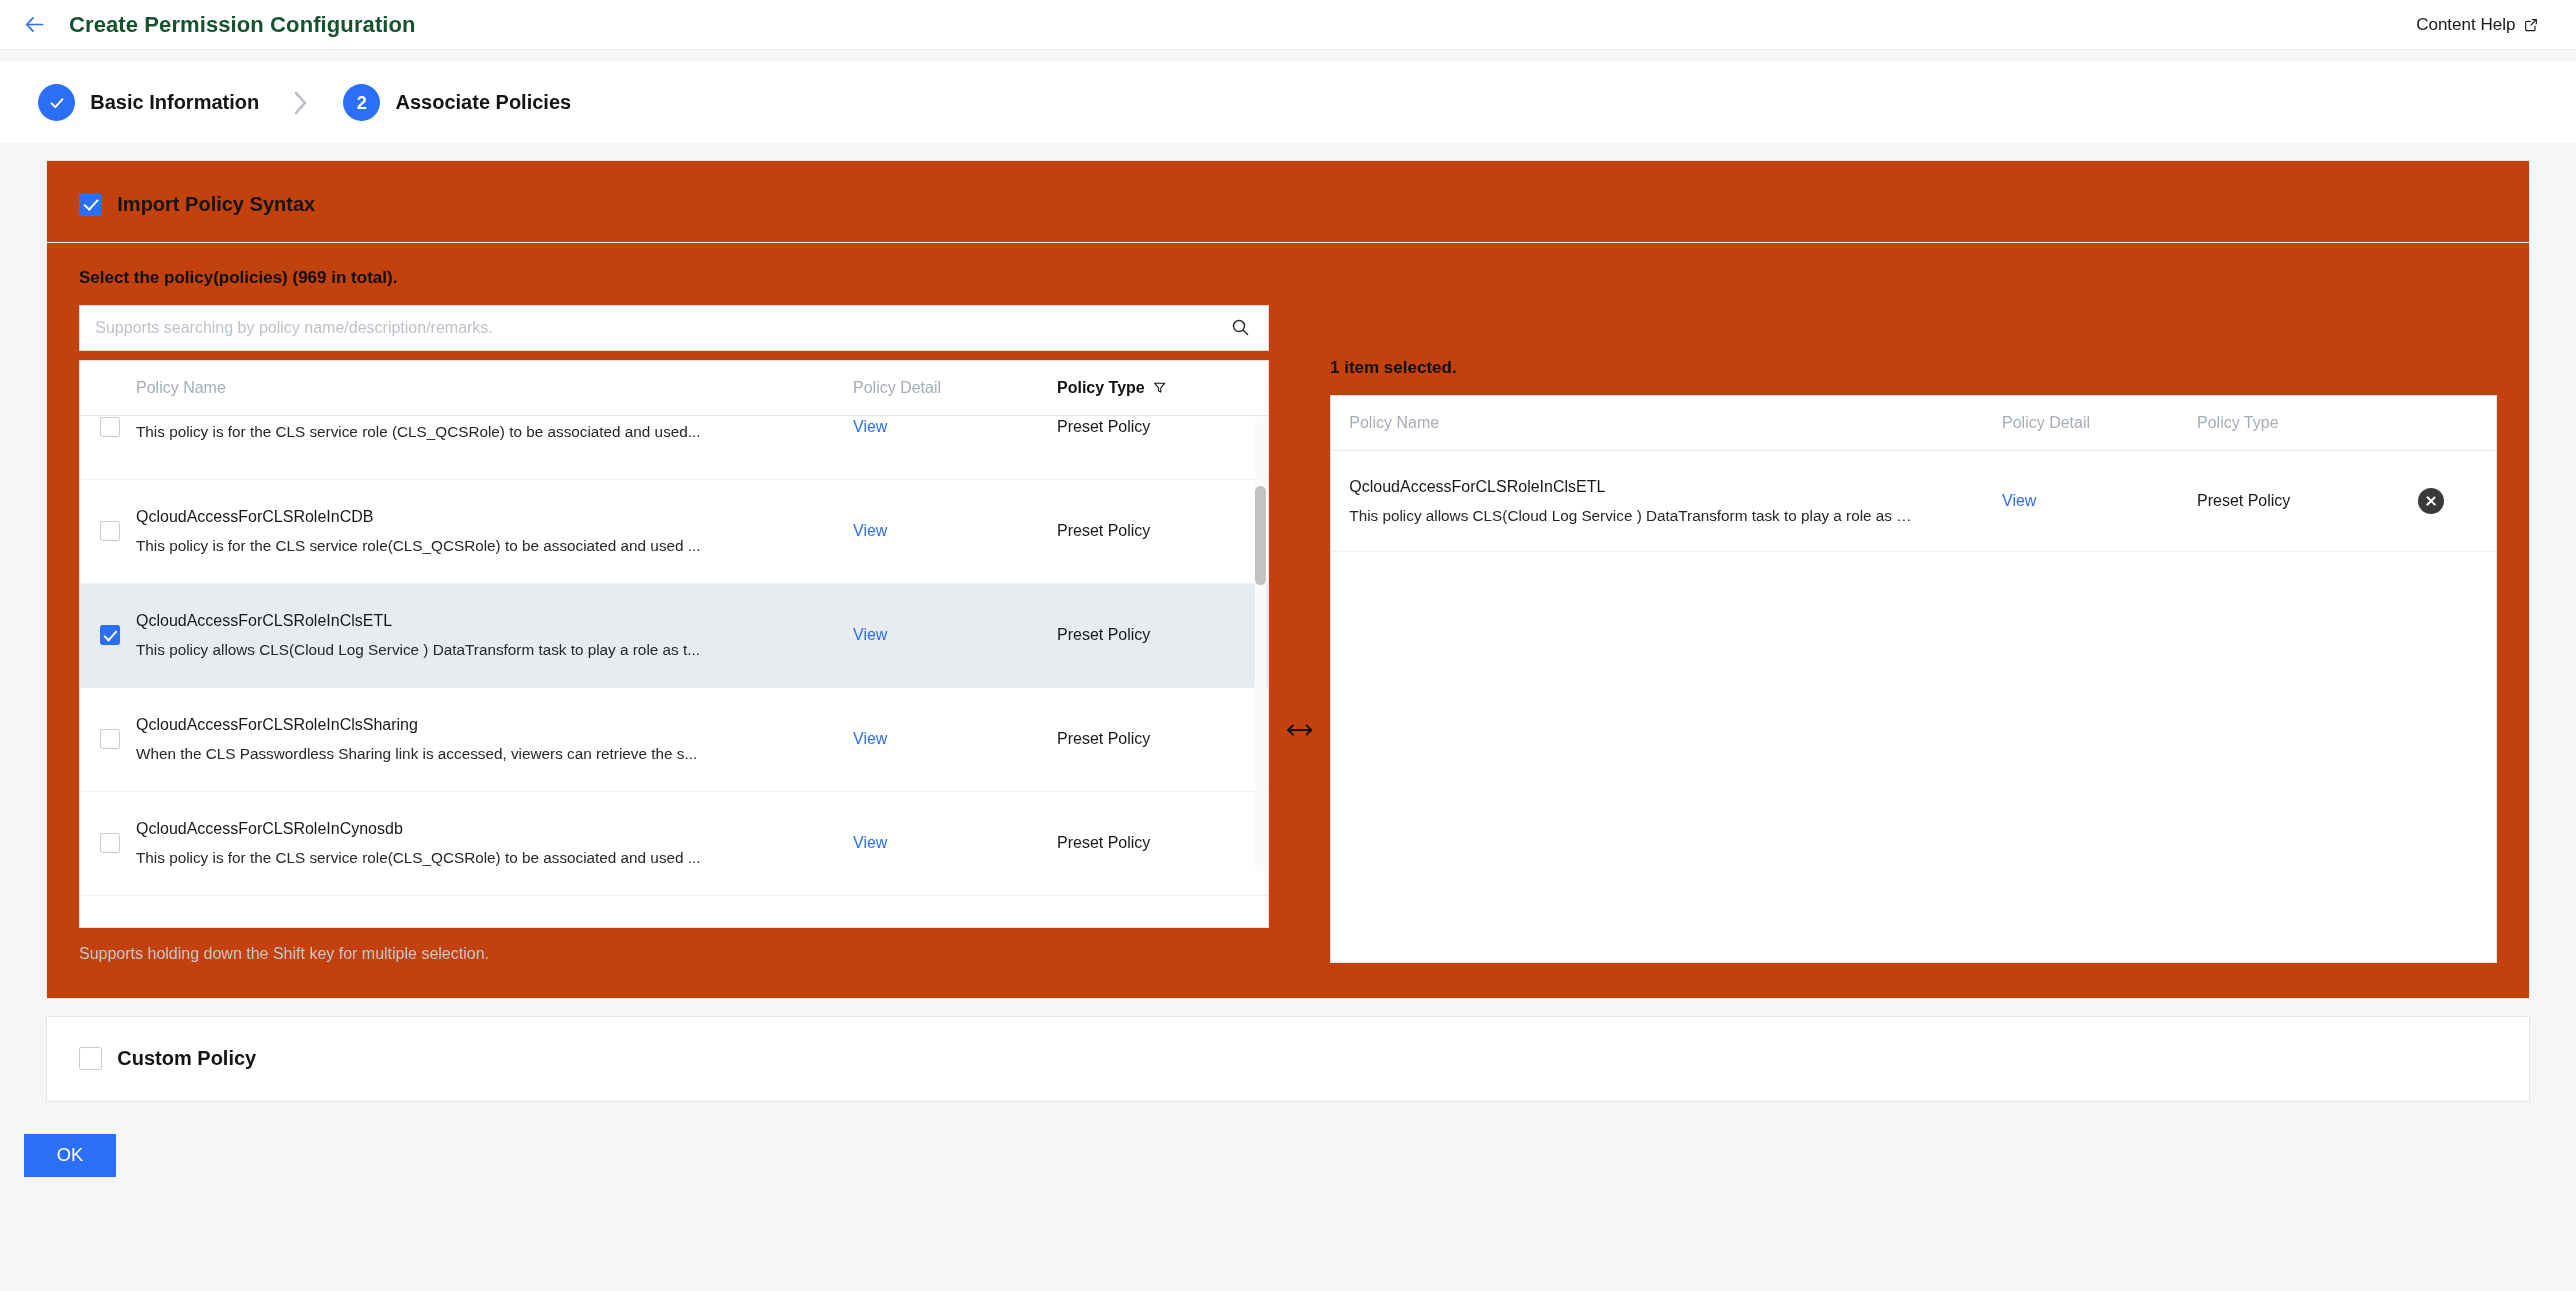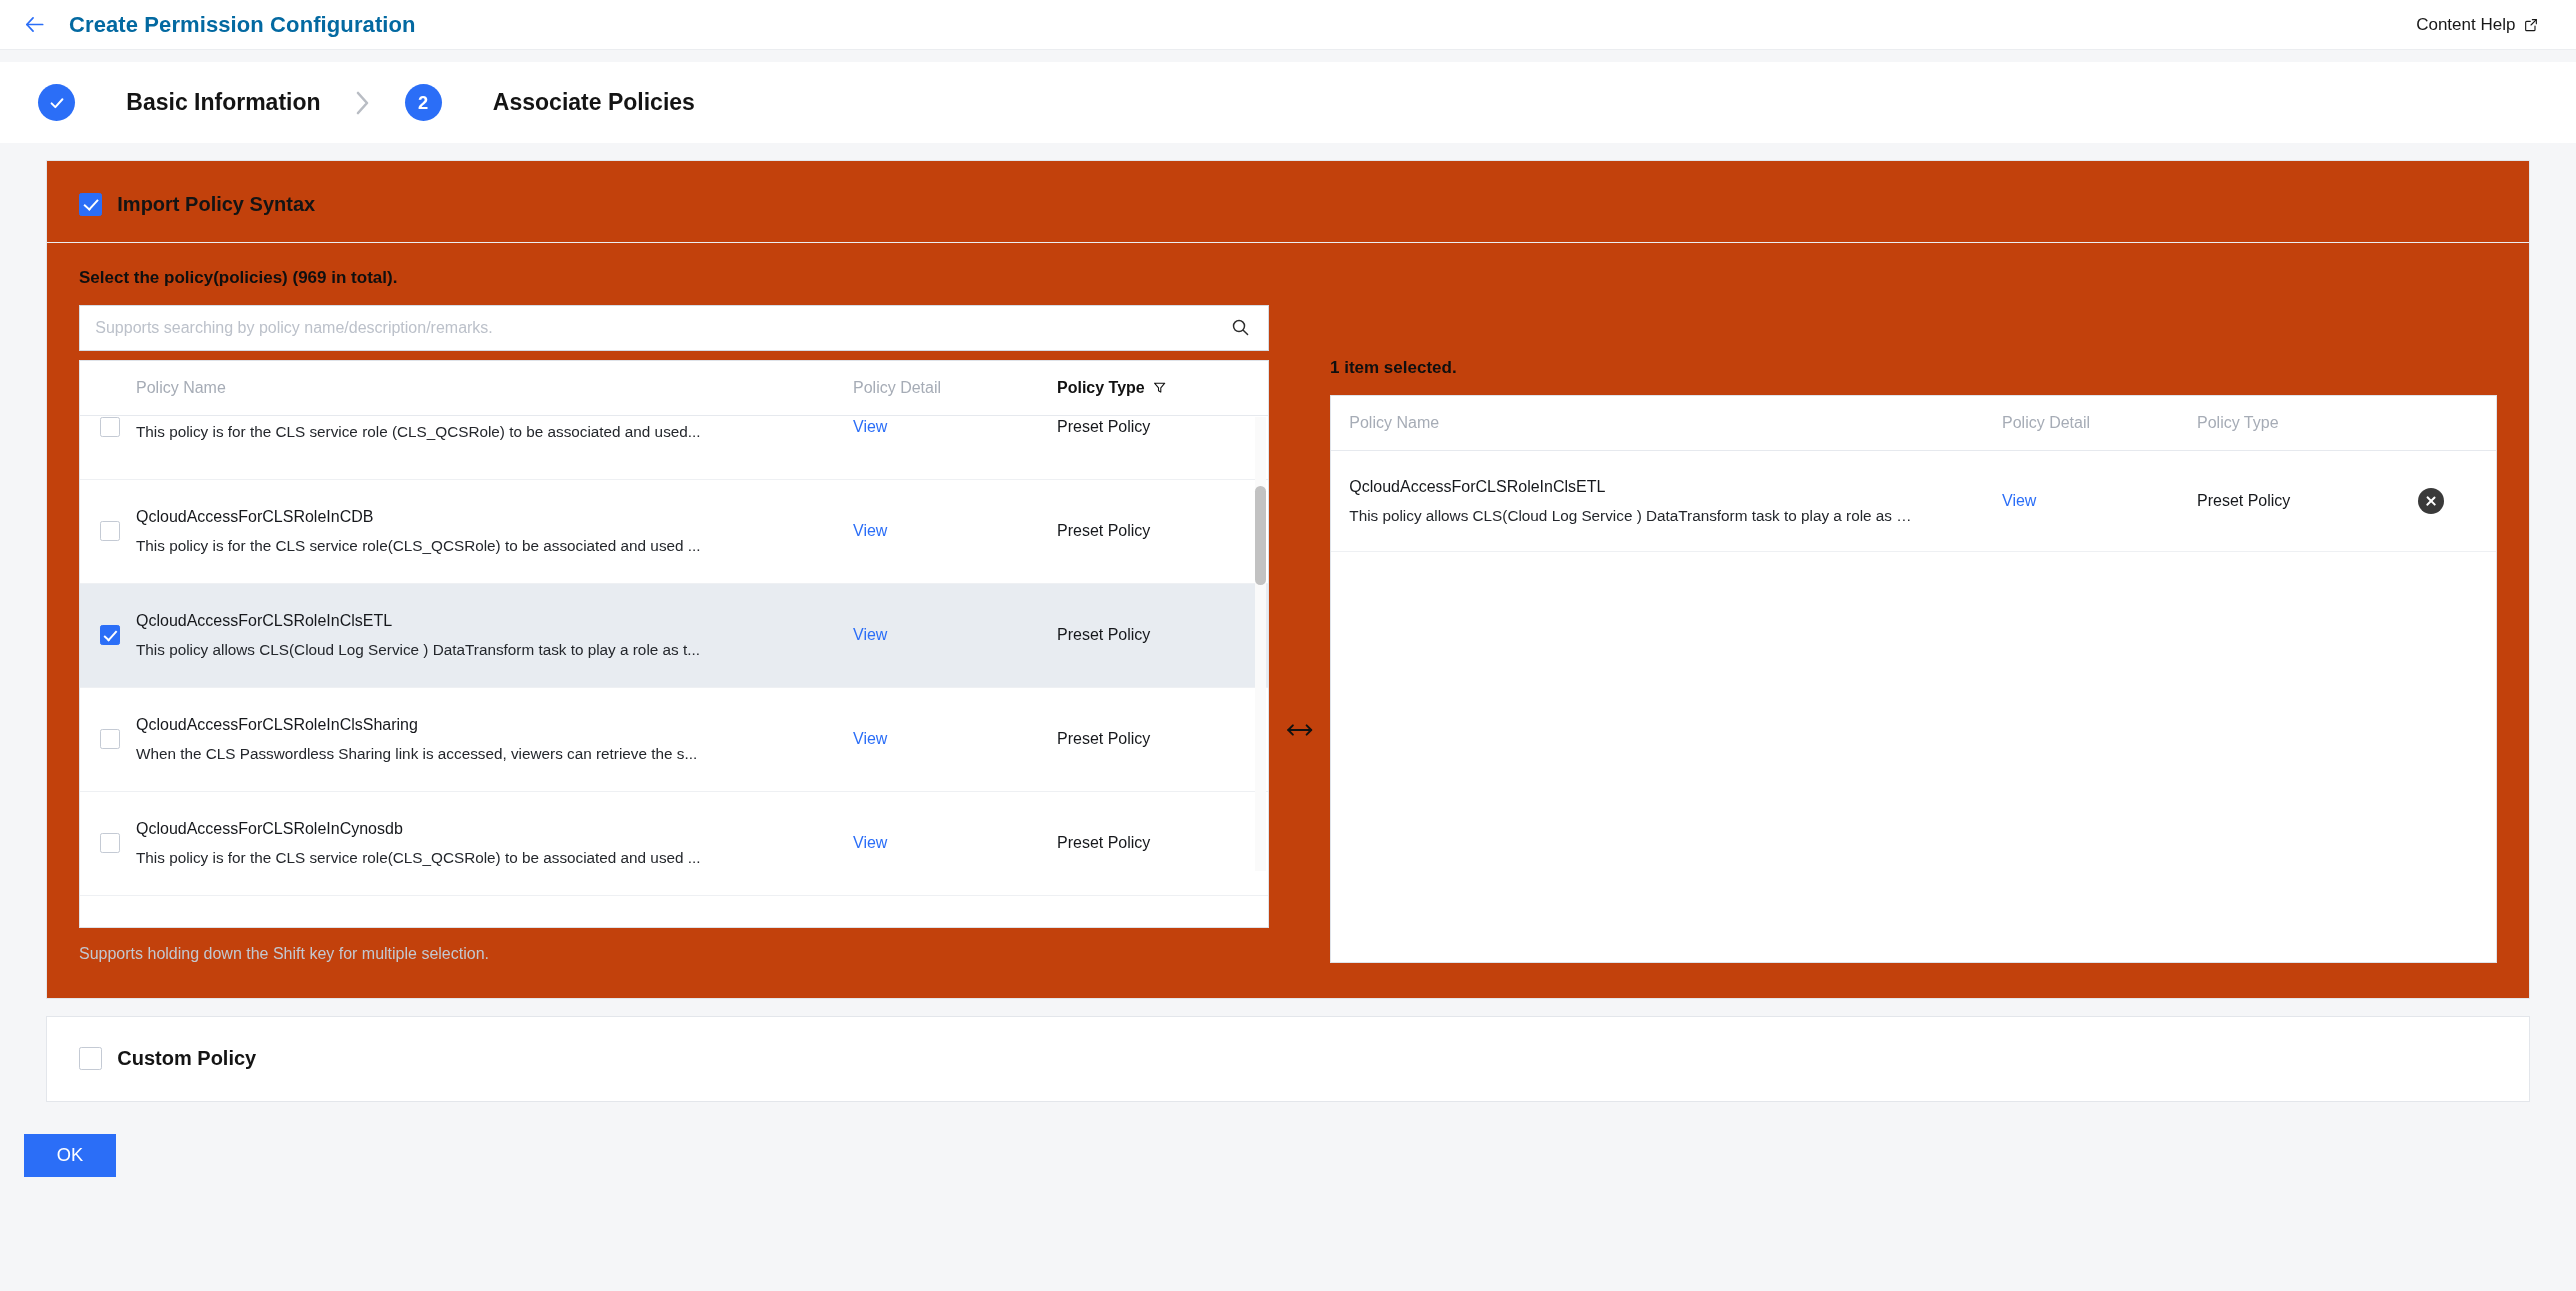--- a/index.html
+++ b/index.html
@@ -27,21 +27,21 @@
     height: 35px;
     display: flex;
     align-items: center;
     justify-content: center;
     cursor: pointer;
     flex: 0 0 auto;
   }
   .page-title {
     font-size: 22px;
     font-weight: bold;
-    color: #0369a1;
+    color: #14532d;
     margin-left: 17px;
     letter-spacing: 0.1px;
   }
   .content-help {
     margin-left: auto;
     display: flex;
     align-items: center;
     gap: 7.6px;
     font-size: 17px;
     color: #181818;
@@ -60,21 +60,21 @@
   .step { display: flex; align-items: center; gap: 15.3px; }
   .step-circle {
     width: 37px; height: 37px;
     border-radius: 50%;
     background: #2b6ef7;
     color: #fff;
     display: flex; align-items: center; justify-content: center;
     font-size: 18.3px; font-weight: bold;
     flex: 0 0 auto;
   }
-  .step-label { font-size: 23px; font-weight: bold; color: #141414; margin-left: 36px; }
+  .step-label { font-size: 20px; font-weight: bold; color: #141414; }
   .step-sep { margin: 0 32px; display: flex; align-items: center; }
 
   
   .card {
     background: #c2410c;
     margin: 17px 46px 0 46px;
     border: 0.8px solid #e3e6eb;
     padding: 0;
   }
   .section-head {

